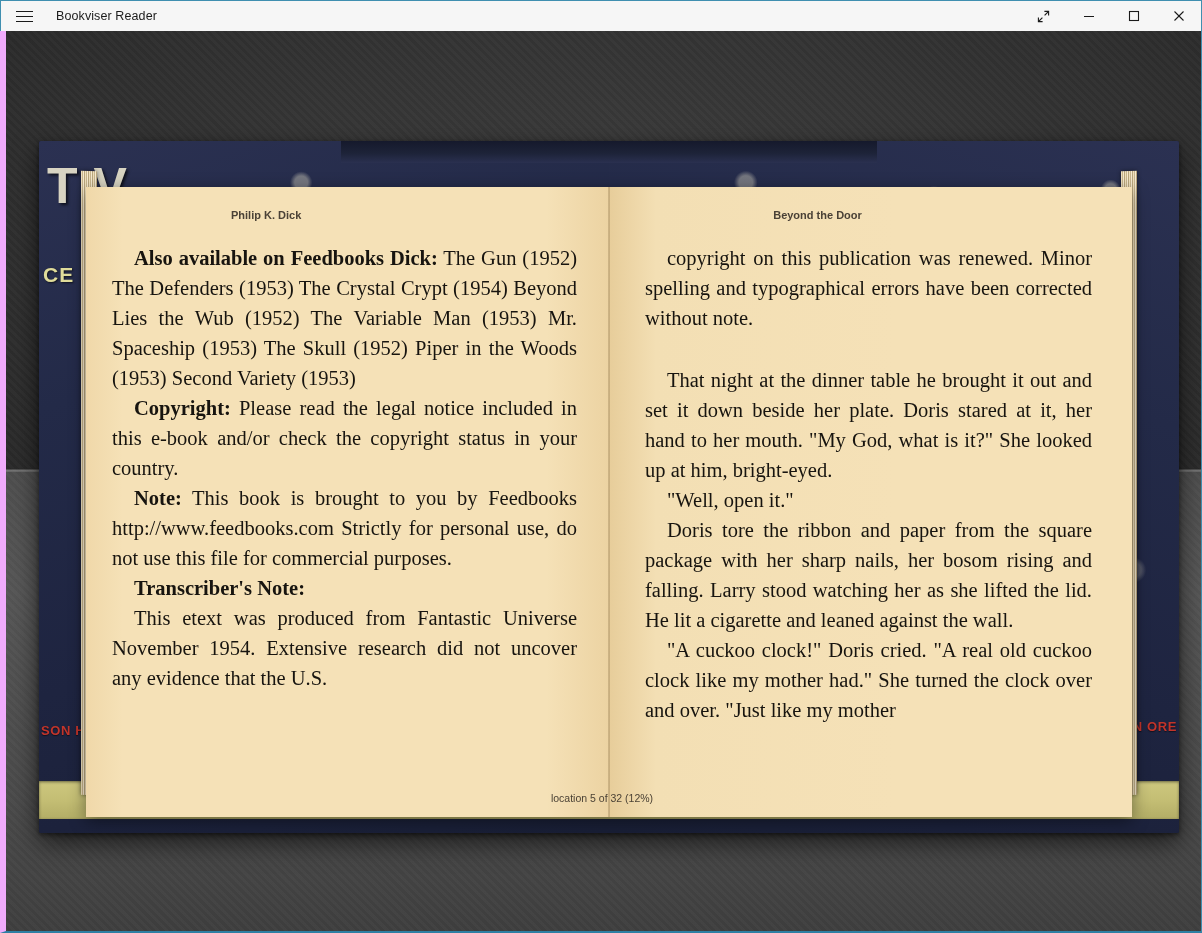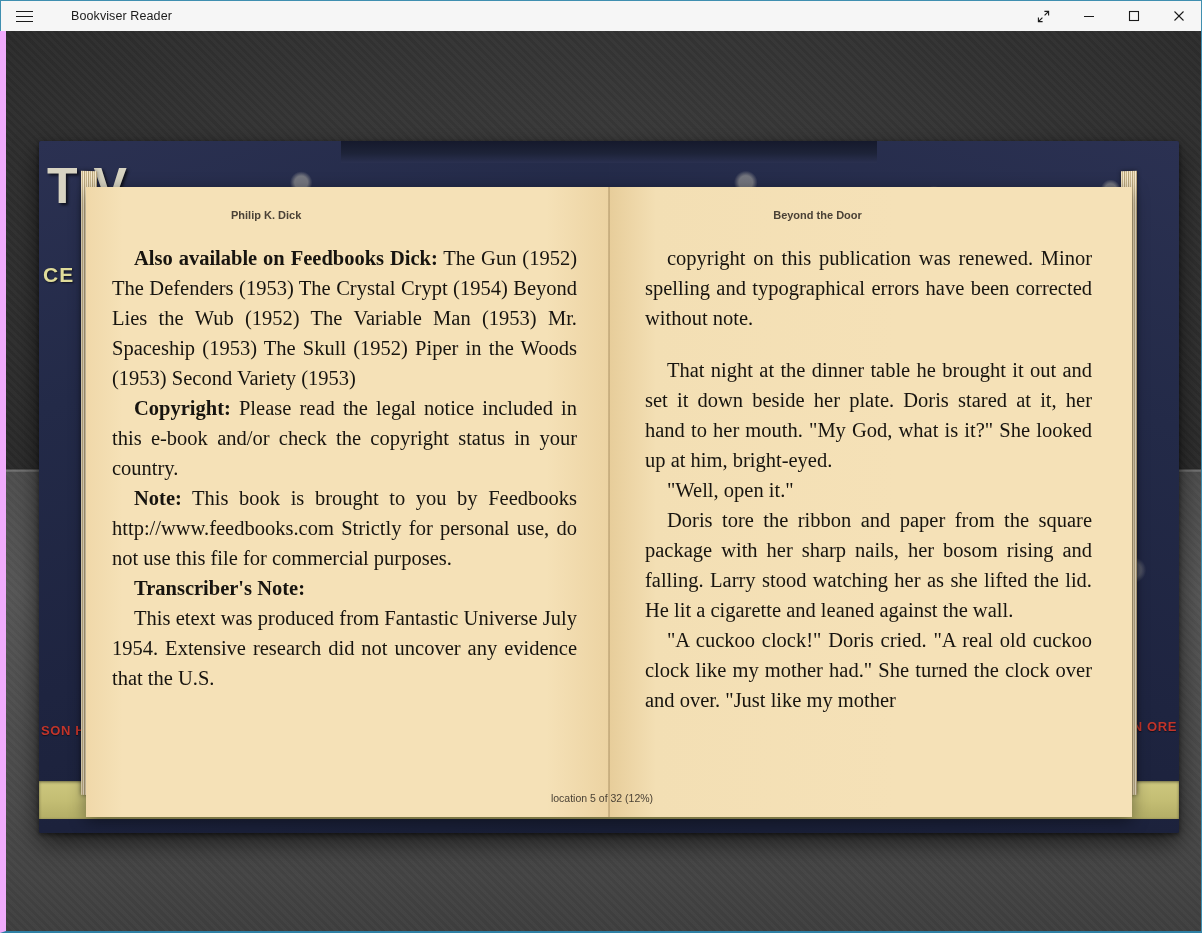--- a/index.html
+++ b/index.html
@@ -22,21 +22,20 @@
     top: 0; left: 0;
     width: 1202px;
     height: 31px;
     background: #f6f6f6;
     border-top: 1px solid #3f8fb0;
     border-left: 1px solid #3f8fb0;
     border-right: 1px solid #3f8fb0;
     display: flex;
     align-items: center;
     z-index: 50;
-    gap: 15px;
   }
 
   .hamburger {
     width: 46px;
     height: 30px;
     display: flex;
     flex-direction: column;
     align-items: center;
     justify-content: center;
     gap: 4px;
@@ -303,21 +302,21 @@
     font-size: 20.5px;
     line-height: 30px;
     color: #17140f;
     text-align: justify;
     text-justify: inter-word;
   }
   .body-text p {
     margin: 0;
     text-indent: 22px;
   }
-  .body-text p.gap { margin-top: 22px; }
+  .body-text p.gap { margin-top: 32px; }
   .body-text b { font-weight: 700; }
 
   .location-bar {
     position: absolute;
     left: 0; right: 14px;
     bottom: 13px;
     text-align: center;
     font-family: "Liberation Sans", sans-serif;
     font-size: 10.5px;
     color: #4b4235;
@@ -398,21 +397,21 @@
 
     <div class="pages">
 
       <div class="page left">
         <div class="page-header left-align">Philip K. Dick</div>
         <div class="body-text">
             <p><b>Also available on Feedbooks Dick:</b> The Gun (1952) The Defenders (1953) The Crystal Crypt (1954) Beyond Lies the Wub (1952) The Variable Man (1953) Mr. Spaceship (1953) The Skull (1952) Piper in the Woods (1953) Second Variety (1953)</p>
             <p><b>Copyright:</b> Please read the legal notice included in this e-book and/or check the copyright status in your country.</p>
             <p><b>Note:</b> This book is brought to you by Feedbooks http://www.feedbooks.com Strictly for personal use, do not use this file for commercial purposes.</p>
             <p><b>Transcriber's Note:</b></p>
-            <p>This etext was produced from Fantastic Universe July 1954. Extensive research did not uncover any evidence that the U.S.</p>
+            <p>This etext was produced from Fantastic Universe November 1954. Extensive research did not uncover any evidence that the U.S.</p>
           </div>
       </div>
 
       <div class="page right">
         <div class="page-header right-align">Beyond the Door</div>
         <div class="body-text">
             <p>copyright on this publication was renewed. Minor spelling and typographical errors have been corrected without note.</p>
             <p class="gap">That night at the dinner table he brought it out and set it down beside her plate. Doris stared at it, her hand to her mouth. "My God, what is it?" She looked up at him, bright-eyed.</p>
             <p>"Well, open it."</p>
             <p>Doris tore the ribbon and paper from the square package with her sharp nails, her bosom rising and falling. Larry stood watching her as she lifted the lid. He lit a cigarette and leaned against the wall.</p>

